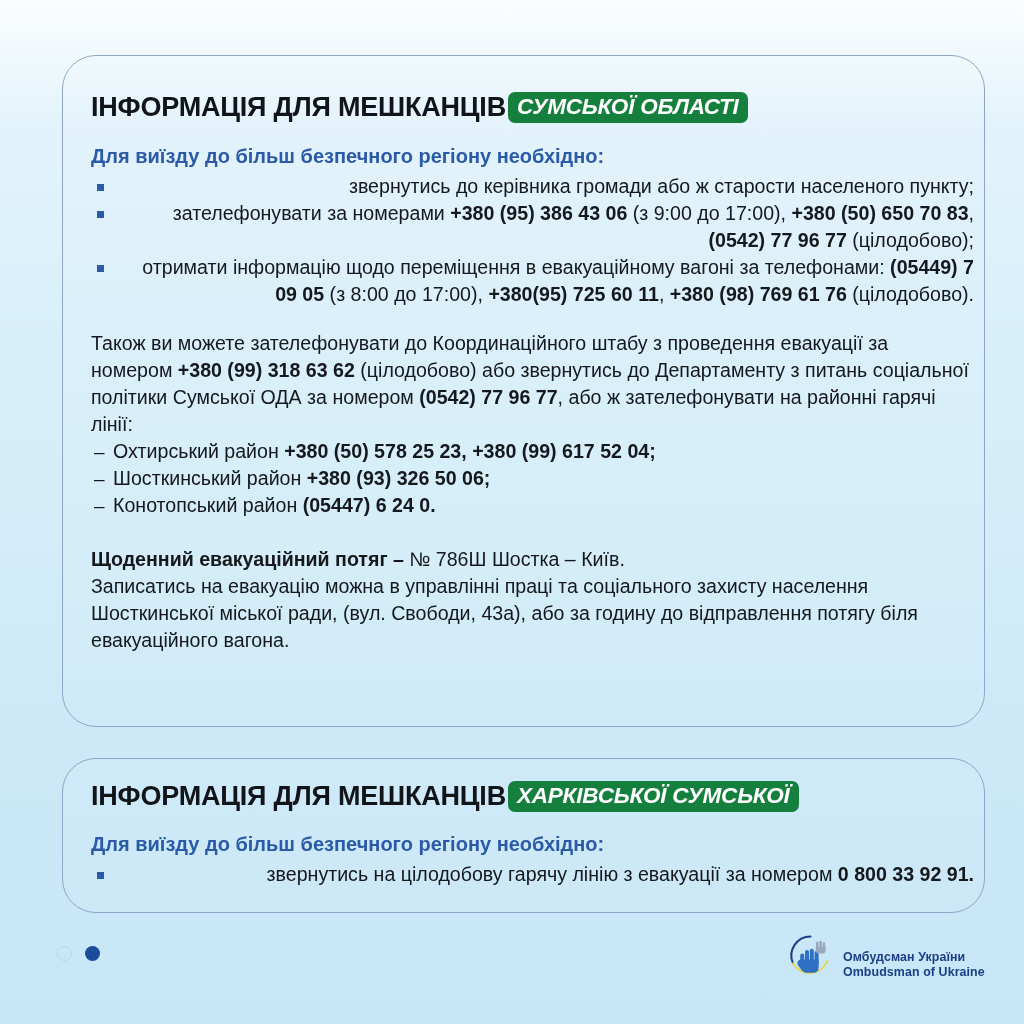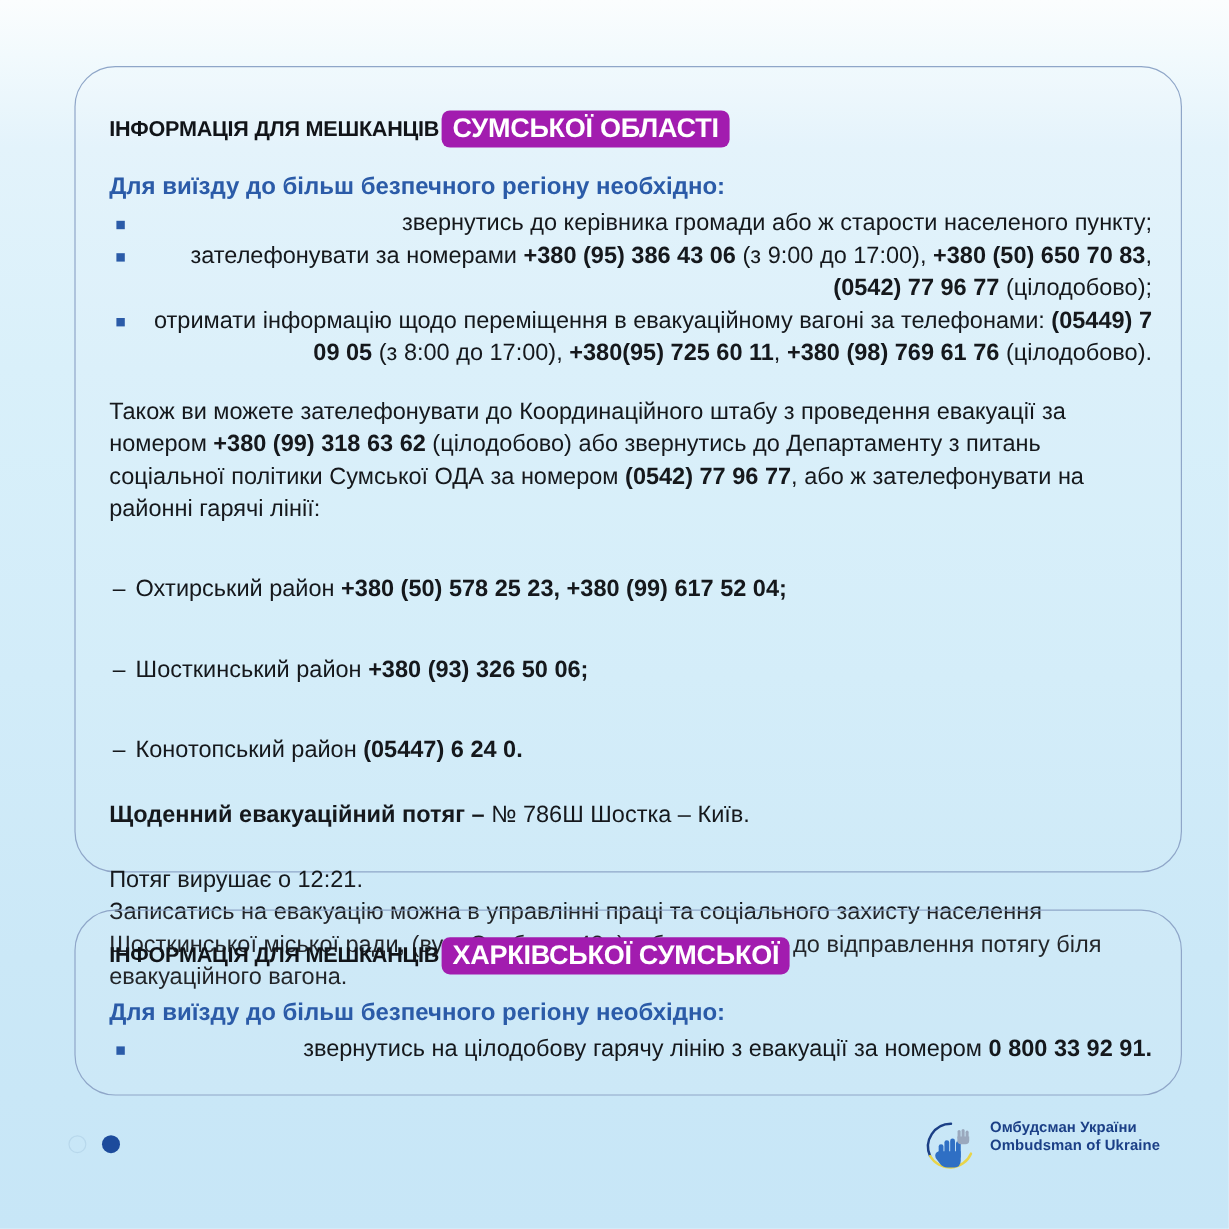--- a/index.html
+++ b/index.html
@@ -55,43 +55,44 @@
   .title-row {
     position: absolute;
     display: flex;
     align-items: center;
     white-space: nowrap;
   }
   .card--sumy .title-row { left: 28px; top: 36px; }
   .card--kharkiv .title-row { left: 28px; top: 22px; }
 
   .title-main {
-    font-size: 18px;
+    font-size: 27px;
     font-weight: bold;
     color: #111418;
     letter-spacing: -0.2px;
   }
 
   .title-badge {
     font-size: 22.5px;
     font-weight: bold;
     color: #ffffff;
-    background: #a21caf;
+    background: #15803d;
     border-radius: 7px;
     padding: 3px 9px 4px 9px;
     margin-left: 2px;
     letter-spacing: -0.2px;
     line-height: 1.06;
+    font-style: italic;
   }
 
   
   .body {
     position: absolute;
     left: 28px;
-    right: 24px;
+    right: 10px;
     color: #15181c;
     font-size: 19.6px;
     line-height: 27px;
   }
   .card--sumy .body { top: 87px; }
   .card--kharkiv .body { top: 72px; }
 
   .subhead {
     color: #2b5ba8;
     font-weight: bold;
@@ -115,21 +116,20 @@
     left: 6px;
     top: 11px;
     width: 7px;
     height: 7px;
     background: #2b5ba8;
   }
 
   ul.dashes > li {
     position: relative;
     padding-left: 22px;
-    margin-top: 40px;
   }
   ul.dashes > li::before {
     content: "–";
     position: absolute;
     left: 3px;
     top: 0;
     color: #15181c;
     font-size: 19px;
   }
 
@@ -157,24 +157,24 @@
     background: transparent;
     border: 1.4px solid #b8d8ec;
   }
   .dot--filled {
     background: #1c4b9c;
   }
 
   
   .logo {
     position: absolute;
-    left: 769px;
+    left: 787px;
     top: 932px;
     display: flex;
-    align-items: flex-start;
+    align-items: flex-end;
     gap: 9px;
   }
   .logo-mark {
     width: 47px;
     height: 47px;
     flex: 0 0 47px;
   }
   .logo-text {
     display: flex;
     flex-direction: column;
@@ -213,21 +213,20 @@
       <p class="para"><span>Також ви можете зателефонувати до Координаційного штабу з проведення евакуації за номером </span><b>+380 (99) 318 63 62</b><span> (цілодобово) або звернутись до Департаменту з питань соціальної політики Сумської ОДА за номером </span><b>(0542) 77 96 77</b><span>, або ж зателефонувати на районні гарячі лінії:</span></p>
 
       <ul class="dashes">
         <li><span>Охтирський район </span><b>+380 (50) 578 25 23, +380 (99) 617 52 04;</b></li>
         <li><span>Шосткинський район </span><b>+380 (93) 326 50 06;</b></li>
         <li><span>Конотопський район </span><b>(05447) 6 24 0.</b></li>
       </ul>
 
       <p class="para gap-lg"><b>Щоденний евакуаційний потяг – </b><span>№ 786Ш Шостка – Київ.</span></p>
 
-      <p class="para gap-lg">Потяг вирушає о 12:21.</p>
 
 
       <p class="para tight">Записатись на евакуацію можна в управлінні праці та соціального захисту населення Шосткинської міської ради, (вул. Свободи, 43а), або за годину до відправлення потягу біля евакуаційного вагона.</p>
 
     </div>
   </section>
 
   <section class="card card--kharkiv">
 
     <div class="title-row">

